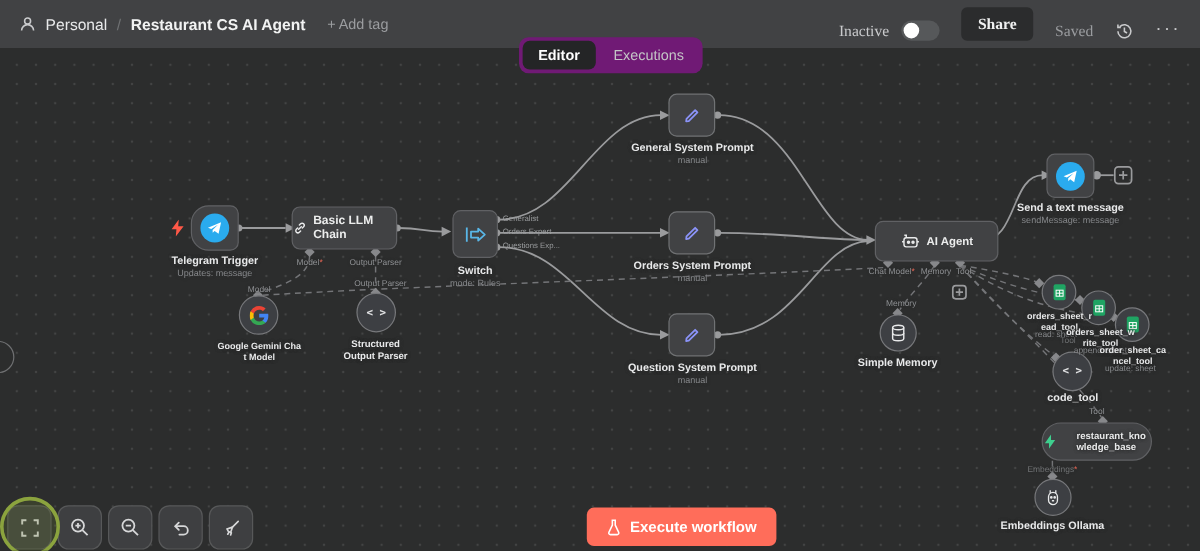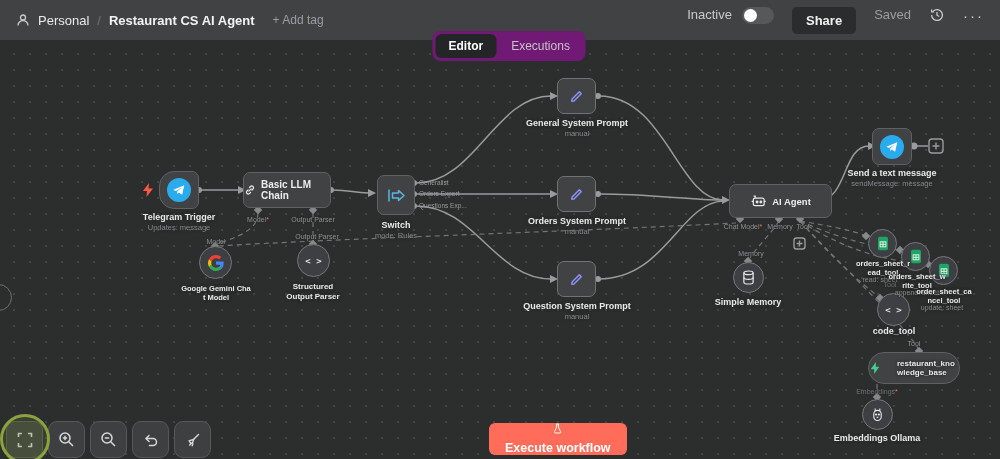--- a/index.html
+++ b/index.html
@@ -13,21 +13,21 @@
     background-size:16px 16px; background-position:6px 6px; }
   svg.wires { position:absolute; inset:0; width:1000px; height:459px; pointer-events:none; }
 
   
   .header { position:absolute; top:0; left:0; width:1000px; height:40px; background:#414244;
     display:flex; align-items:center; padding:0 16px; color:#e8e9ea; z-index:40; }
   .crumb { display:flex; align-items:center; gap:8px; font-size:13px; }
   .crumb .sep { color:#6f7173; }
   .crumb .wf-title { font-weight:bold; color:#f2f3f3; }
   .addtag { color:#9b9da0; font-size:12px; margin-left:18px; cursor:pointer; }
-  .hright { margin-left:auto; display:flex; align-items:flex-start; gap:18px; }
+  .hright { margin-left:auto; display:flex; align-items:flex-end; gap:18px;font-family:Liberation Serif, serif; }
   .inactive-lbl { font-size:13px; color:#c9cacc; }
   .toggle { width:32px; height:17px; border-radius:9px; background:#56585a; position:relative; cursor:pointer; margin-left:-8px; }
   .toggle .knob { position:absolute; left:2px; top:2px; width:13px; height:13px; border-radius:50%; background:#fff; }
   .share-btn { background:#2b2c2d; color:#f0f1f1; font-size:13px; font-weight:bold;
     padding:6px 14px; border-radius:5px; cursor:pointer; }
   .saved { color:#9b9da0; font-size:13px; }
   .more-dots { color:#c9cacc; font-size:15px; letter-spacing:2px; cursor:pointer; }
 
   
   .tabs { position:absolute; top:31px; left:50%; transform:translateX(-44%); z-index:41;
@@ -57,21 +57,21 @@
   .mono { font-family:"DejaVu Sans Mono", monospace; color:#e2e3e4; font-weight:bold; }
 
   
   .tool-btn { position:absolute; top:421px; width:37px; height:37px; background:#3e3f41;
     border:1px solid #575859; border-radius:9px; display:flex; align-items:center;
     justify-content:center; cursor:pointer; z-index:20; }
   .cursor-ring { position:absolute; top:414px; left:0px; width:50px; height:50px; border-radius:50%;
     border:3px solid #8ba33e; background:rgba(110,130,45,.22); z-index:21; pointer-events:none; }
   .exec-btn { position:absolute; top:423px; left:489px; height:32px; padding:0 16px;
     background:#ff6d5a; border-radius:6px; color:#fff; font-size:12.5px; font-weight:bold;
-    display:flex; align-items:center; gap:7px; z-index:20; cursor:pointer;flex-direction:column; }
+    display:flex; align-items:center; gap:7px; z-index:20; cursor:pointer; }
 
   .edge-node { position:absolute; left:-15px; top:284px; width:27px; height:27px;
     border-radius:50%; border:1.5px solid #6f7072; z-index:5; }
 </style>
 </head>
 <body>
 
 <div class="app">
 
   <div class="canvas"></div>

